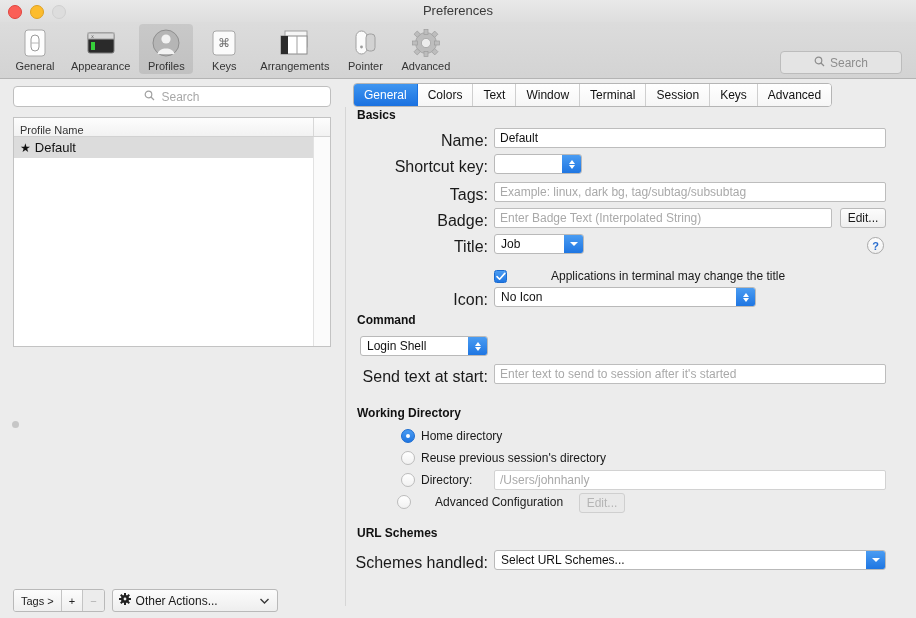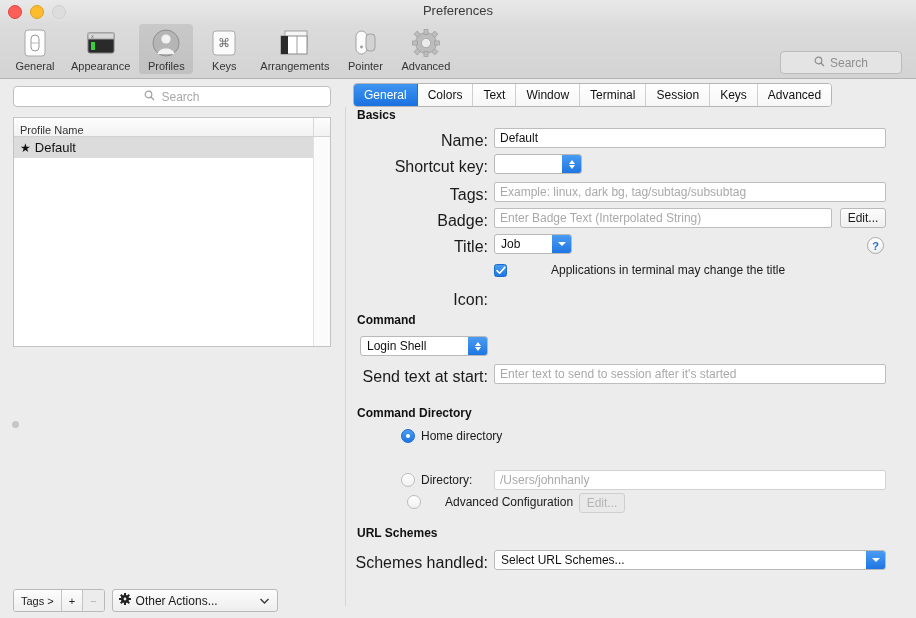--- a/index.html
+++ b/index.html
@@ -688,67 +688,78 @@
         </div>
 
         <div class="flabel" style="left:-8px; top:79px;">Tags:</div>
         <div class="tfield placeholder" style="left:148px; top:75px; width:392px;">Example: linux, dark bg, tag/subtag/subsubtag</div>
 
         <div class="flabel" style="left:-8px; top:105px;">Badge:</div>
         <div class="tfield placeholder" style="left:148px; top:101px; width:338px;">Enter Badge Text (Interpolated String)</div>
         <div class="pushbtn" style="left:494px; top:101px; width:46px;">Edit...</div>
 
         <div class="flabel" style="left:-8px; top:131px;">Title:</div>
-        <div class="pulldown" style="left:148px; top:127px; width:78px;">
+        <div class="pulldown" style="left:148px; top:127px; width:90px;">
           <span>Job</span>
           <span class="chevbox">
               <span class="c"></span>
             </span>
         </div>
         <div class="helpbtn" style="left:521px; top:130px;">?</div>
 
-        <div class="checkrow" style="left:148px; top:156px;gap:44px;">
+        <div class="checkrow" style="left:148px; top:162px;gap:44px;">
           <span class="checkbox">
             <svg width="10" height="9" viewBox="0 0 10 9">
                 <path d="M1 4.6 L3.6 7.2 L8.8 1.4" fill="none" stroke="#fff" stroke-width="1.6" stroke-linecap="round" stroke-linejoin="round"></path>
               </svg>
           </span>
           <span>Applications in terminal may change the title</span>
         </div>
 
         <div class="flabel" style="left:-8px; top:184px;">Icon:</div>
+        <div class="popup" style="left:148px; top:180px; width:262px;">
+          <span>No Icon</span>
+          <span class="arrows">
+            <span class="up"></span>
+              <span class="dn"></span>
+          </span>
+        </div>
 
         <div class="section-title" style="left:11px; top:206px;">Command</div>
 
         <div class="popup" style="left:14px; top:229px; width:128px;">
           <span>Login Shell</span>
           <span class="arrows">
             <span class="up"></span>
               <span class="dn"></span>
           </span>
         </div>
 
         <div class="flabel" style="left:-8px; top:261px;">Send text at start:</div>
         <div class="tfield placeholder" style="left:148px; top:257px; width:392px;">Enter text to send to session after it's started</div>
 
-        <div class="section-title" style="left:11px; top:299px;">Command Directory</div>
+        <div class="section-title" style="left:11px; top:299px;">Working Directory</div>
 
         <div class="radiorow" style="left:55px; top:322px;">
           <span class="radio on"></span>
           <span>Home directory</span>
         </div>
 
+        <div class="radiorow" style="left:55px; top:344px;">
+          <span class="radio"></span>
+          <span>Reuse previous session's directory</span>
+        </div>
 
         <div class="radiorow" style="left:55px; top:366px;">
           <span class="radio"></span>
           <span>Directory:</span>
         </div>
         <div class="tfield placeholder" style="left:148px; top:363px; width:392px; border-color:#d2d2d2;">/Users/johnhanly</div>
 
-        <div class="radiorow" style="left:61px; top:388px;gap:24px;">
+        <div class="radiorow" style="left:51px; top:388px;gap:24px;">
           <span class="radio"></span>
           <span>Advanced Configuration</span>
         </div>
         <div class="pushbtn disabled" style="left:233px; top:386px; width:46px;">Edit...</div>
 
         <div class="section-title" style="left:11px; top:419px;">URL Schemes</div>
 
         <div class="flabel" style="left:-8px; top:447px;">Schemes handled:</div>
         <div class="pulldown" style="left:148px; top:443px; width:392px;">
           <span>Select URL Schemes...</span>

